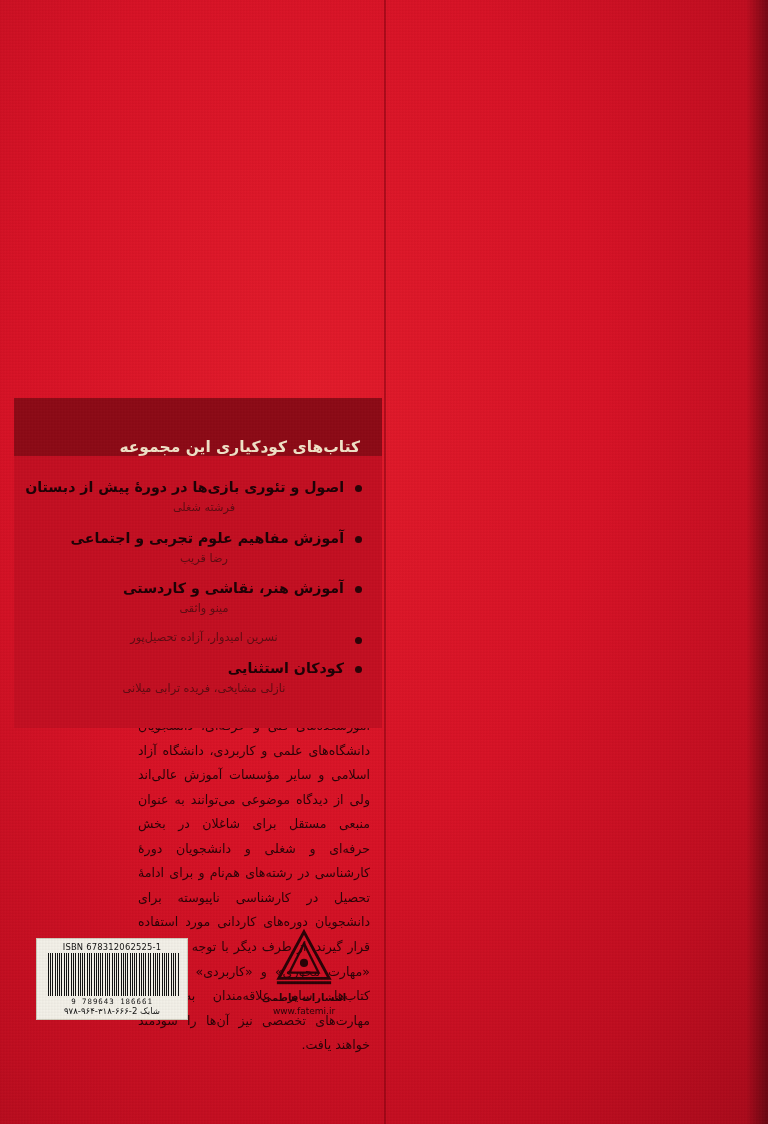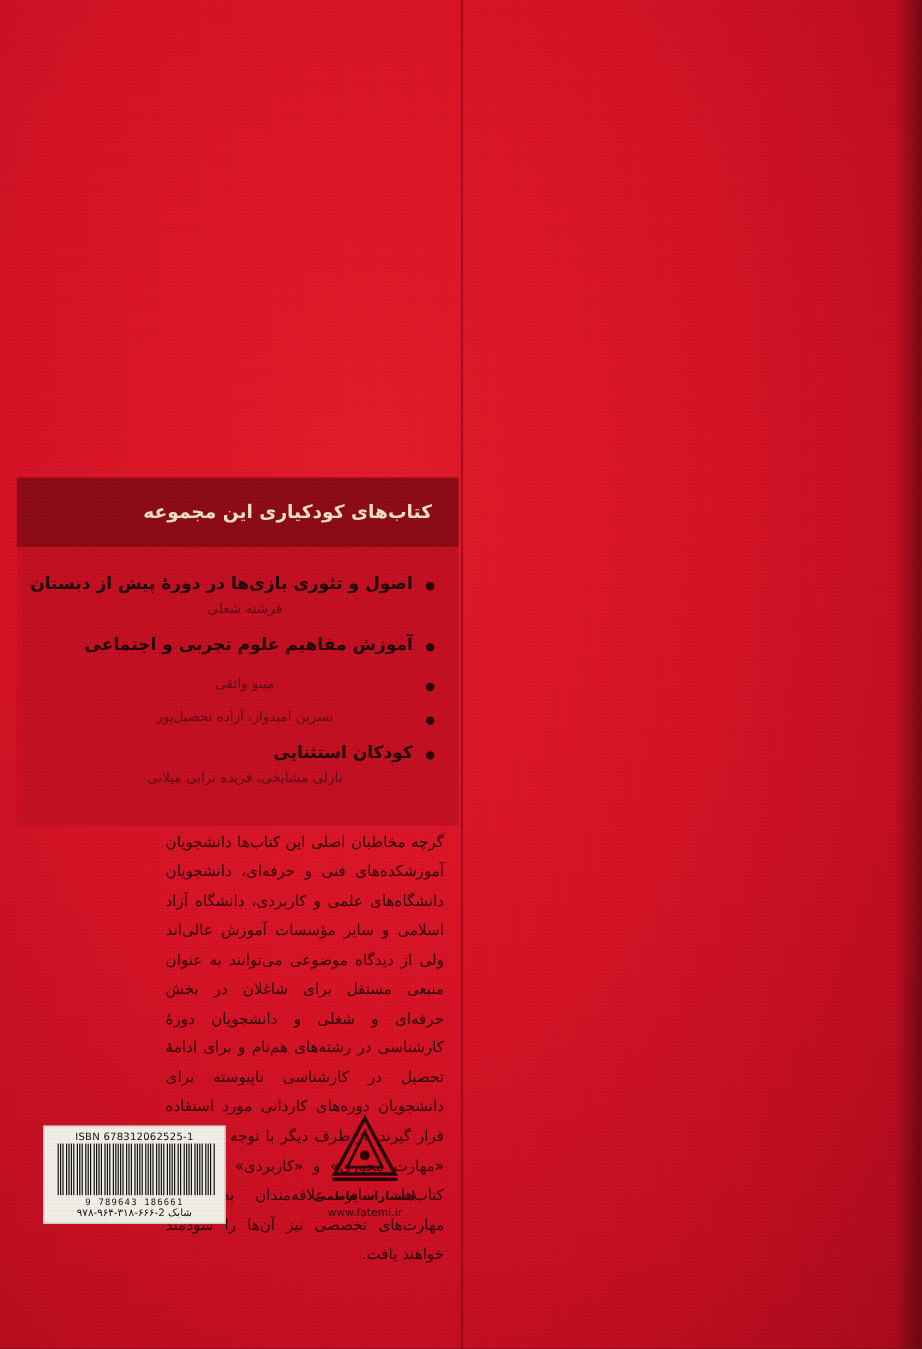--- a/index.html
+++ b/index.html
@@ -69,21 +69,21 @@
     position: absolute;
     top: 398px;
     left: 14px;
     width: 368px;
     height: 420px;
   }
   .panel-header {
     background: #8d0a16;
     height: 58px;
     display: flex;
-    align-items: center;
+    align-items: flex-end;
     justify-content: flex-start;
     padding: 0 22px;
     box-sizing: border-box;
   }
   .panel-header-title {
     color: #f2e3c8;
     font-size: 15.5px;
     font-weight: bold;
     letter-spacing: 0.2px;
     direction: rtl;
@@ -228,24 +228,26 @@
 
       <div class="book-item">
         <span class="bullet"></span>
         <div class="book-title">اصول و تئوری بازی‌ها در دورهٔ پیش از دبستان</div>
         <div class="book-authors">فرشته شغلی</div>
       </div>
 
       <div class="book-item">
         <span class="bullet"></span>
         <div class="book-title">آموزش مفاهیم علوم تجربی و اجتماعی</div>
-      </div>
-
-      <div class="book-item">
-        <span class="bullet"></span>
+        <div class="book-authors">رضا قریب</div>
+      </div>
+
+      <div class="book-item">
+        <span class="bullet"></span>
+        <div class="book-title">آموزش هنر، نقاشی و کاردستی</div>
         <div class="book-authors">مینو واثقی</div>
       </div>
 
       <div class="book-item">
         <span class="bullet"></span>
         <div class="book-authors">نسرین امیدوار، آزاده تحصیل‌پور</div>
       </div>
 
       <div class="book-item">
         <span class="bullet"></span>

